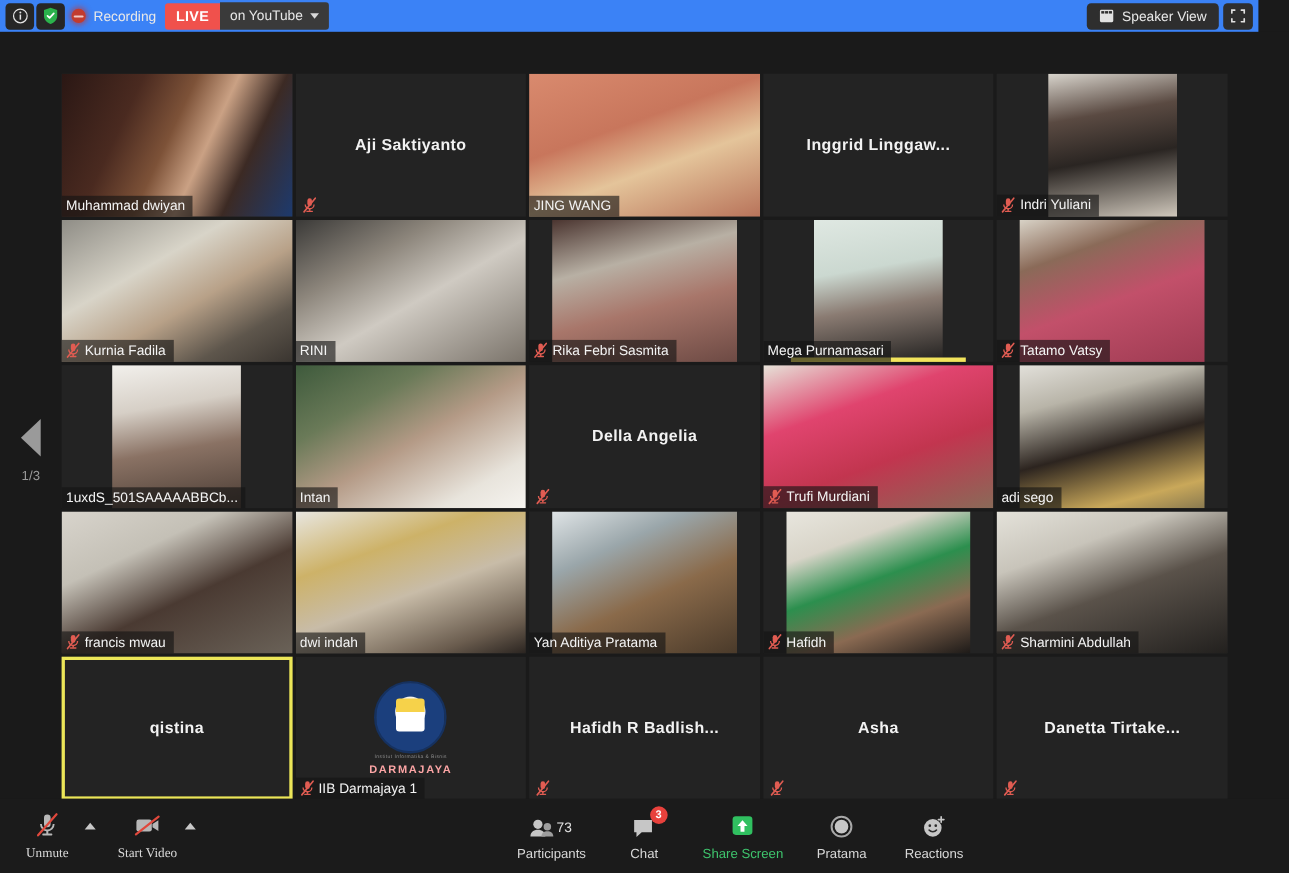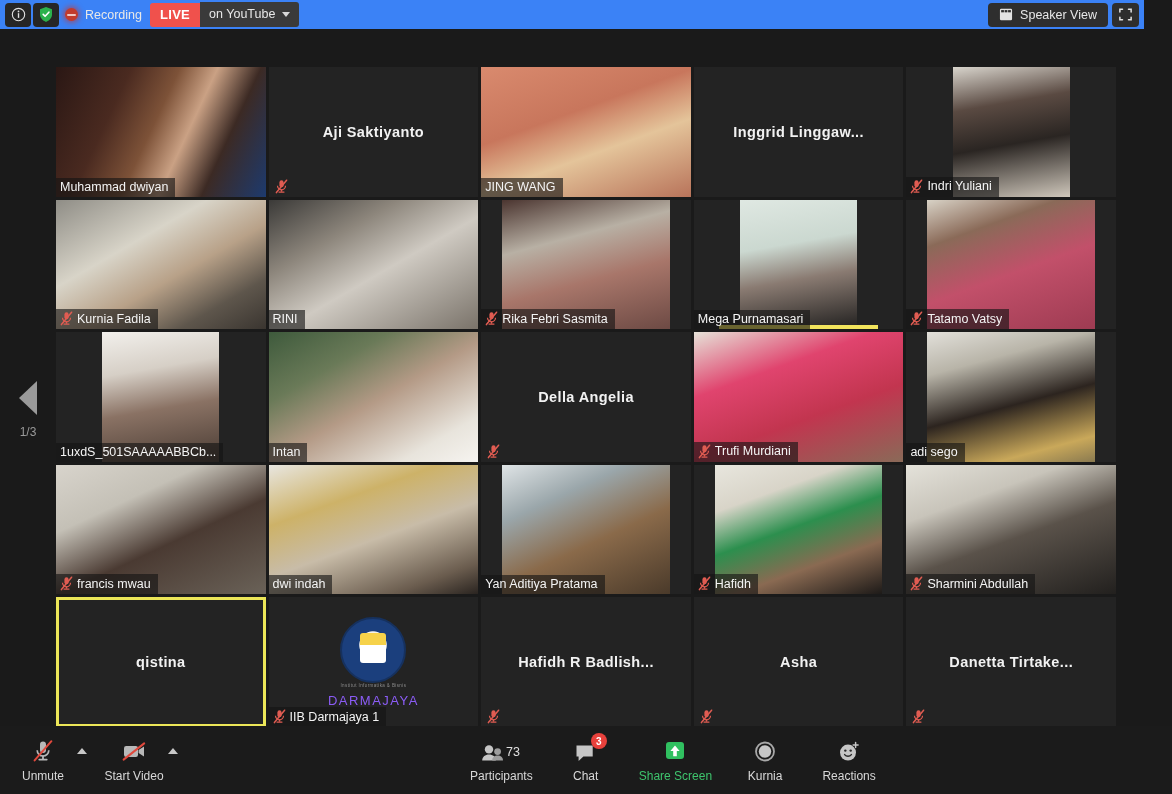--- a/index.html
+++ b/index.html
@@ -165,43 +165,43 @@
     border: 2px solid #16315e;
     position: relative;
   }
   .dj-seal::after {
     content: ""; position: absolute; left: 50%; top: 48%;
     transform: translate(-50%,-50%);
     width: 26px; height: 30px; border-radius: 3px;
     background: linear-gradient(#f6d24a 0 40%, #ffffff 40% 100%);
   }
   .dj-word {
-    margin-top: 5px; color: #8b5cf6;
-    font-size: 13px; font-weight: normal; letter-spacing: 1.5px;
+    margin-top: 5px; color: #fca5a5;
+    font-size: 10px; font-weight: bold; letter-spacing: 1.5px;
   }
   .dj-sub { color:#8c8c8c; font-size:4.5px; letter-spacing:.4px; }
 
   
   .toolbar {
     position: absolute; left: 0; bottom: 0;
     width: 1172px; height: 68px;
     background: #1b1b1b;
     display: flex; align-items: center;
   }
   .tb-item {
     display: flex; flex-direction: column;
     align-items: center; justify-content: center;
     min-width: 62px; height: 56px; position: relative;
   }
   .tb-item .lbl {
     color: #d8d8d8; font-size: 12px; margin-top: 5px;
     white-space: nowrap;
   }
   .tb-item .ico { height: 26px; display: flex; align-items: flex-end; }
-  .tb-group { display: flex; align-items: center; }
+  .tb-group { display: flex; align-items: center; font-family: Liberation Serif, serif; }
   .tb-caret {
     width: 0; height: 0; margin: 0 0 18px 3px;
     border-left: 5px solid transparent;
     border-right: 5px solid transparent;
     border-bottom: 6px solid #c8c8c8;
   }
   .left-tools { padding-left: 12px; display: flex; align-items: center; gap: 2px; }
   .center-tools {
     position: absolute; left: 470px;
     display: flex; align-items: center; gap: 22px;
@@ -580,21 +580,21 @@
       <span class="lbl share-lbl">Share Screen</span>
     </div>
 
     <div class="tb-item">
       <span class="ico">
         <svg width="26" height="24" viewBox="0 0 26 24">
           <circle cx="13" cy="11.5" r="9" fill="none" stroke="#a8a8a8" stroke-width="1.8"></circle>
           <circle cx="13" cy="11.5" r="6.2" fill="#c6c6c6"></circle>
         </svg>
       </span>
-      <span class="lbl">Kurnia</span>
+      <span class="lbl">Pratama</span>
     </div>
 
     <div class="tb-item">
       <span class="ico">
         <svg width="26" height="24" viewBox="0 0 26 24">
           <circle cx="12" cy="12.6" r="8" fill="#c6c6c6"></circle>
           <circle cx="9.3" cy="10.6" r="1.2" fill="#2a2a2a"></circle>
           <circle cx="14.7" cy="10.6" r="1.2" fill="#2a2a2a"></circle>
           <path d="M8.6 14.6a4.4 4.4 0 0 0 6.8 0" fill="none" stroke="#2a2a2a" stroke-width="1.4" stroke-linecap="round"></path>
           <path d="M19.6 2.6v5M17.1 5.1h5" stroke="#c6c6c6" stroke-width="1.5" stroke-linecap="round"></path>

